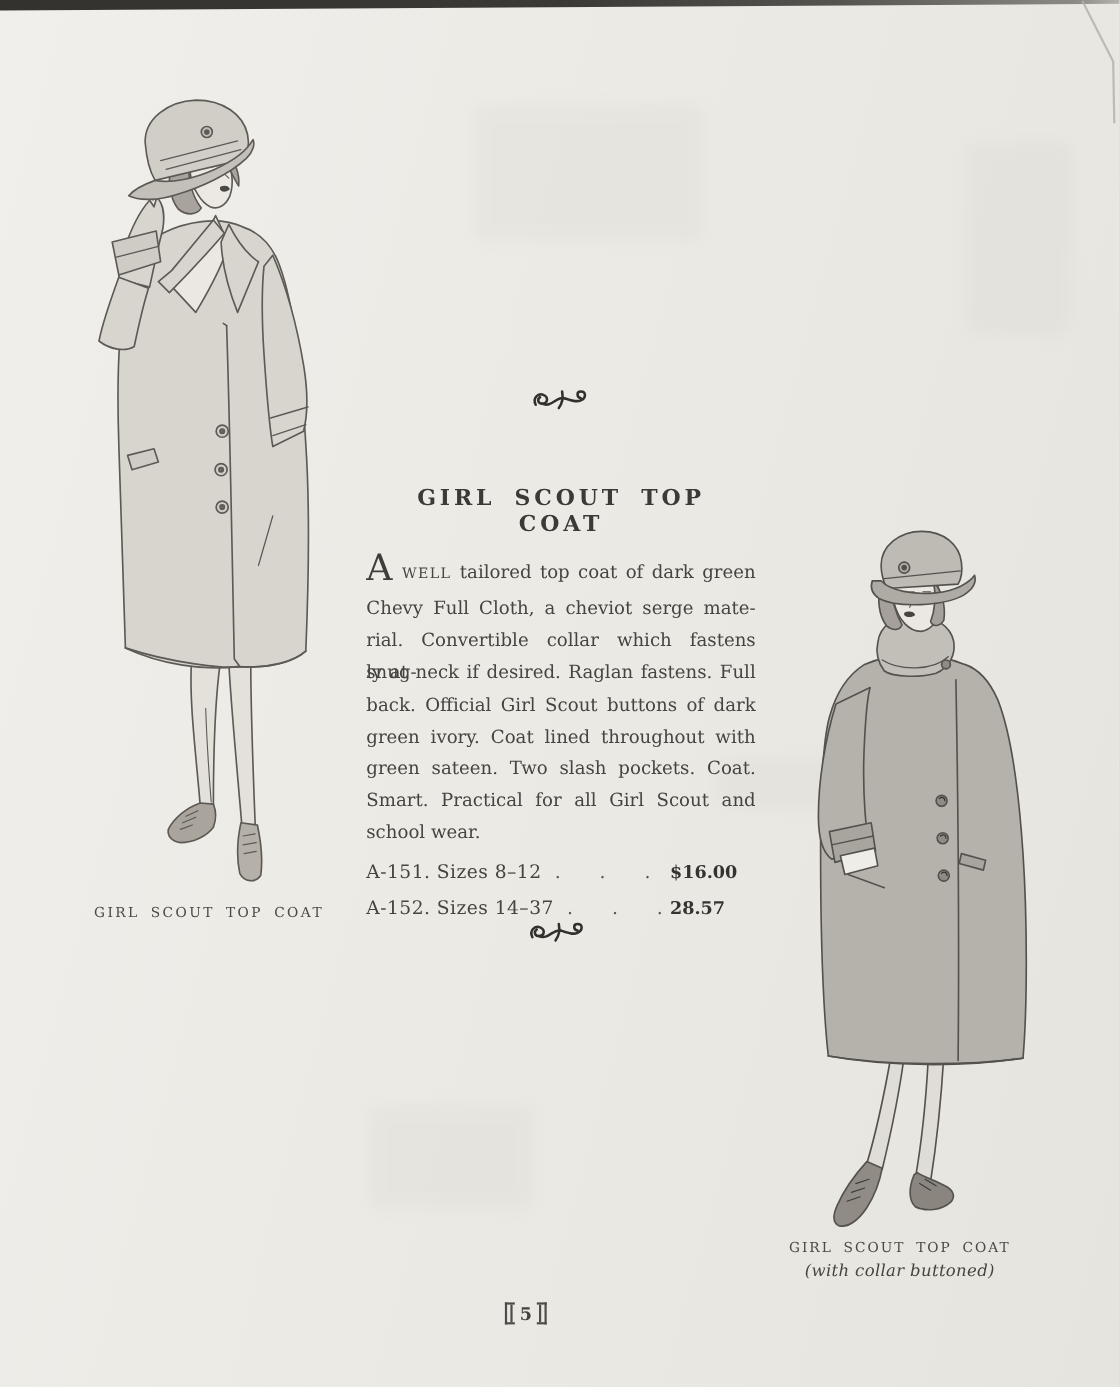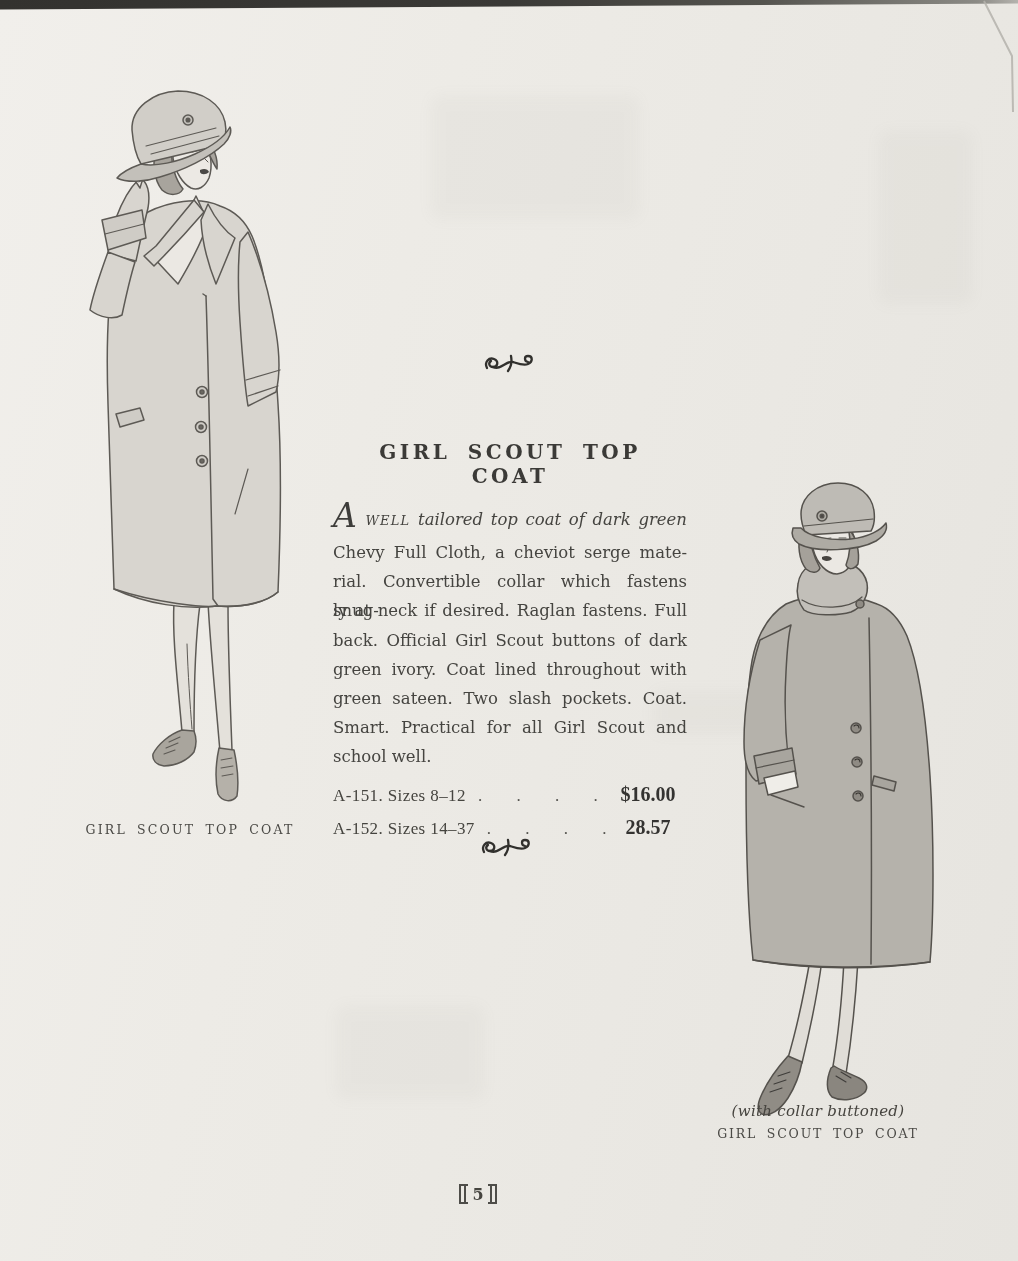--- a/index.html
+++ b/index.html
@@ -28,42 +28,42 @@
   .orn2 { position:absolute; left:479px; top:834px; }
   .heading {
     margin-top:62px;
     text-align:center;
     font-size:20px; font-weight:700;
     letter-spacing:3.5px; word-spacing:7px;
     color:#3b3a37;
   }
   .para { margin-top:17px; font-size:16.5px; line-height:29.2px; color:#454440; }
   .pline { text-align:justify; text-align-last:justify; height:29.2px; overflow:visible; }
-  .pline-first { height:33px;font-style:italic; }
+  .pline-first { height:33px; }
   .pline-last { text-align-last:left; }
   .dropcap { font-size:33px; line-height:0; vertical-align:-2px; letter-spacing:1px; color:#3e3d3a; }
   .smallcaps { font-size:13px; letter-spacing:1.2px; text-transform:uppercase; }
   .prices { margin-top:11px; }
-  .price-row { display:flex; align-items:baseline; font-size:17px; height:33px; color:#45443f;font-family:Liberation Serif, serif; }
+  .price-row { display:flex; align-items:baseline; font-size:17px; height:33px; color:#45443f; }
   .price-code { white-space:nowrap; letter-spacing:.4px; }
   .price-leaders { flex:1; text-align:center; letter-spacing:2px; word-spacing:26px; color:#55544f; padding:0 12px; overflow:hidden; white-space:nowrap; }
-  .price-value { width:78px; text-align:center; font-weight:700; font-size:20px; color:#343331; }
+  .price-value { width:78px; text-align:left; font-weight:700; font-size:16px; color:#343331; }
 
   
   .figure { position:absolute; }
   .fig-left { left:56px; top:84px; width:290px; height:740px; }
   .fig-right { left:698px; top:476px; width:266px; height:652px; }
   .caption {
     position:absolute; text-align:center;
     font-size:12.5px; letter-spacing:2.2px; color:#4b4a46; word-spacing:4px;
   }
   .caption-left { left:50px; top:822px; width:280px; }
   .caption-right { left:698px; top:1126px; width:240px; letter-spacing:1.8px; }
   .subcaption {
-    position:absolute; left:698px; top:1102px; width:240px;
+    position:absolute; left:698px; top:1146px; width:240px;
     text-align:center; font-style:italic; font-size:15px; color:#46443f; letter-spacing:.3px;
   }
 
   
   .pagenum-wrap { position:absolute; left:418px; top:1184px; width:120px; text-align:center; }
   .pgbracket { display:inline-block; width:9px; height:20px; position:relative; vertical-align:-4px; }
   .pgbracket-left  { border-top:2.5px solid #4e4d49; border-bottom:2.5px solid #4e4d49; border-left:2.5px solid #4e4d49; }
   .pgbracket-right { border-top:2.5px solid #4e4d49; border-bottom:2.5px solid #4e4d49; border-right:2.5px solid #4e4d49; }
   .pgbracket-inner { position:absolute; top:0; bottom:0; width:2px; background:#4e4d49; }
   .pgbracket-left  .pgbracket-inner { left:3px; }
@@ -217,21 +217,21 @@
 
     <div class="para">
       <div class="pline pline-first"><span class="dropcap">A</span> <span class="smallcaps">well</span> <span>tailored top coat of dark green</span></div>
       <div class="pline">Chevy Full Cloth, a cheviot serge mate-</div>
       <div class="pline">rial. Convertible collar which fastens snug-</div>
       <div class="pline">ly at neck if desired. Raglan fastens. Full</div>
       <div class="pline">back. Official Girl Scout buttons of dark</div>
       <div class="pline">green ivory. Coat lined throughout with</div>
       <div class="pline">green sateen. Two slash pockets. Coat.</div>
       <div class="pline">Smart. Practical for all Girl Scout and</div>
-      <div class="pline pline-last">school well.</div>
+      <div class="pline pline-last">school wear.</div>
     </div>
 
     <div class="prices">
       <div class="price-row">
         <span class="price-code">A-151. Sizes 8–12</span>
         <span class="price-leaders">. . . .</span>
         <span class="price-value">$16.00</span>
       </div>
       <div class="price-row">
         <span class="price-code">A-152. Sizes 14–37</span>

